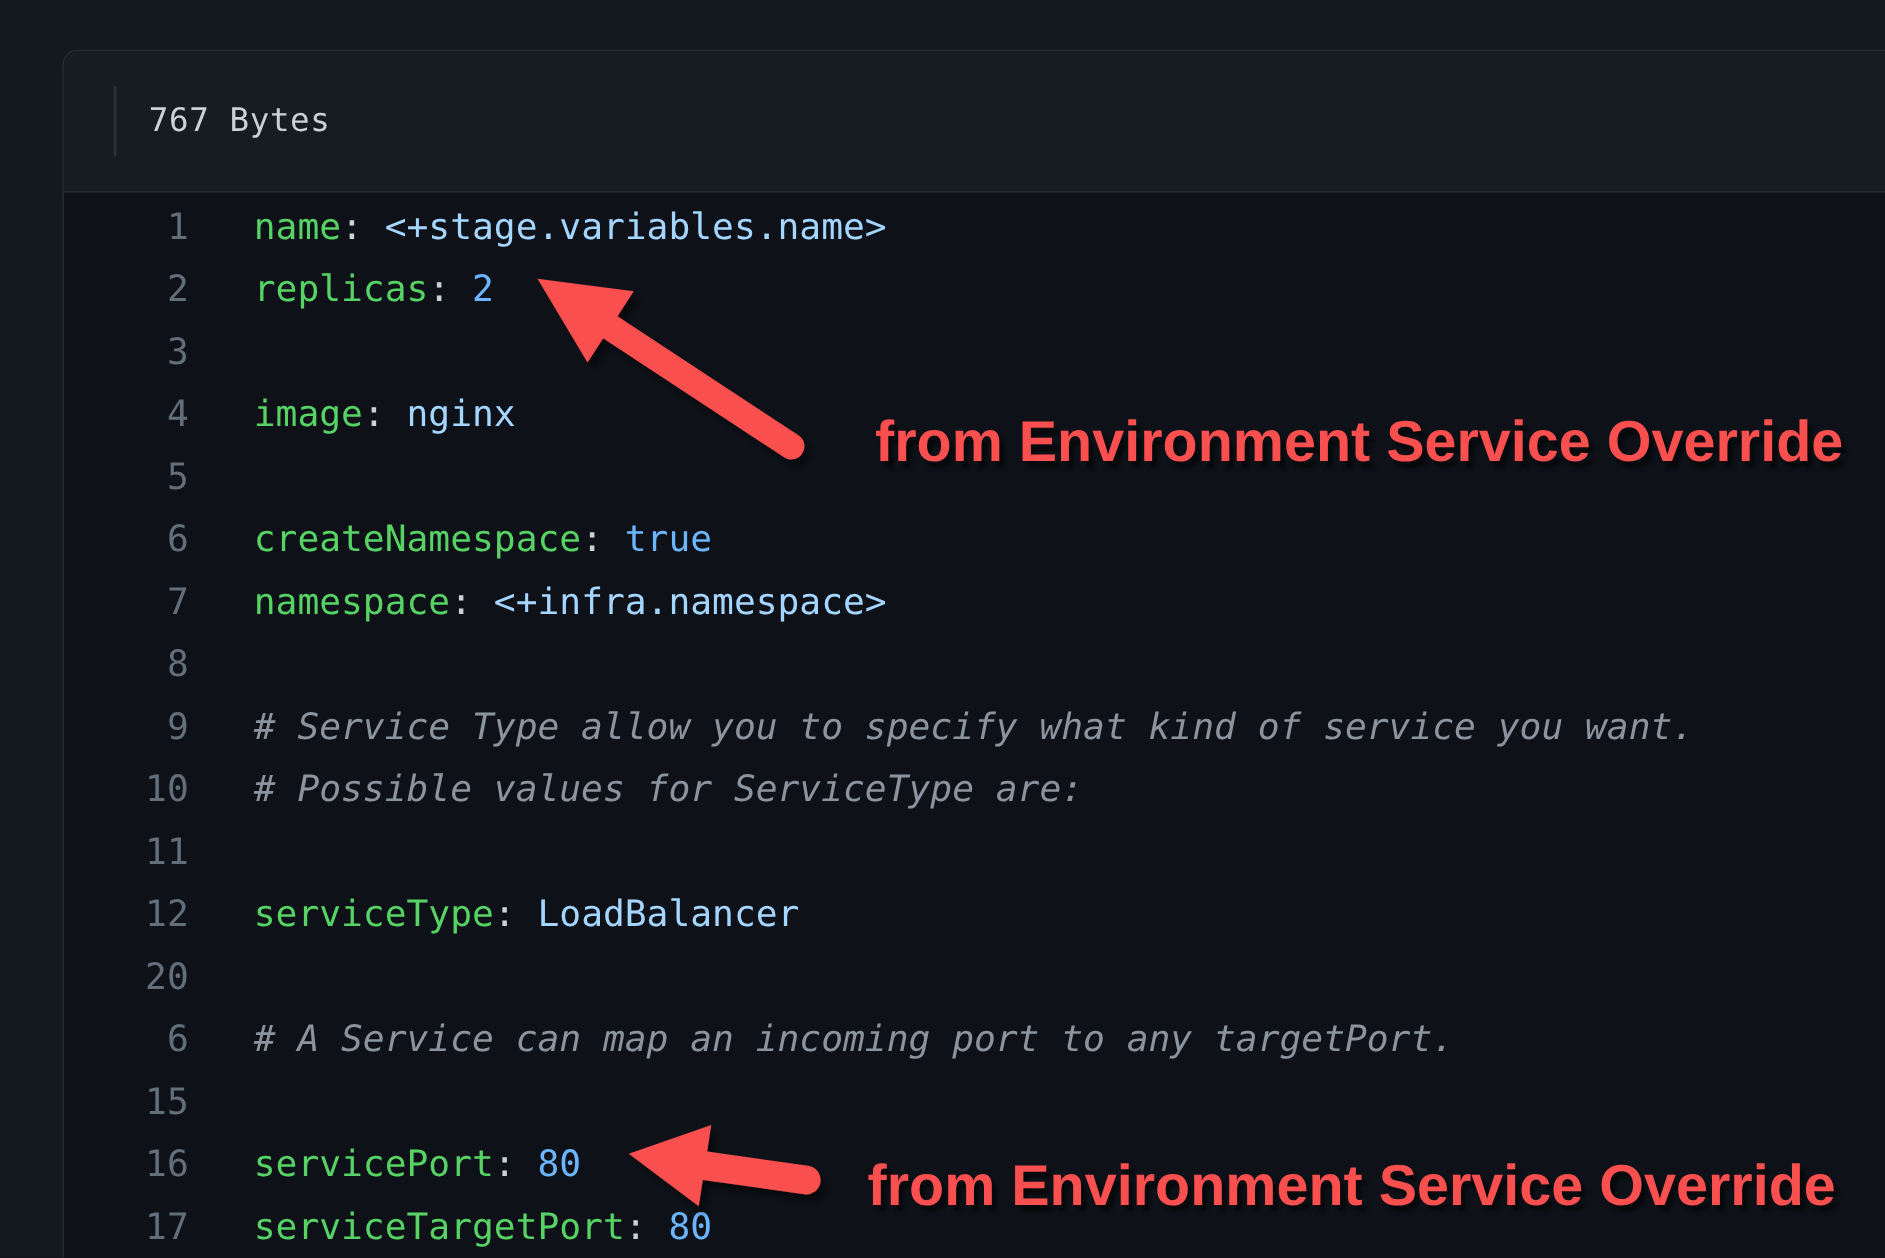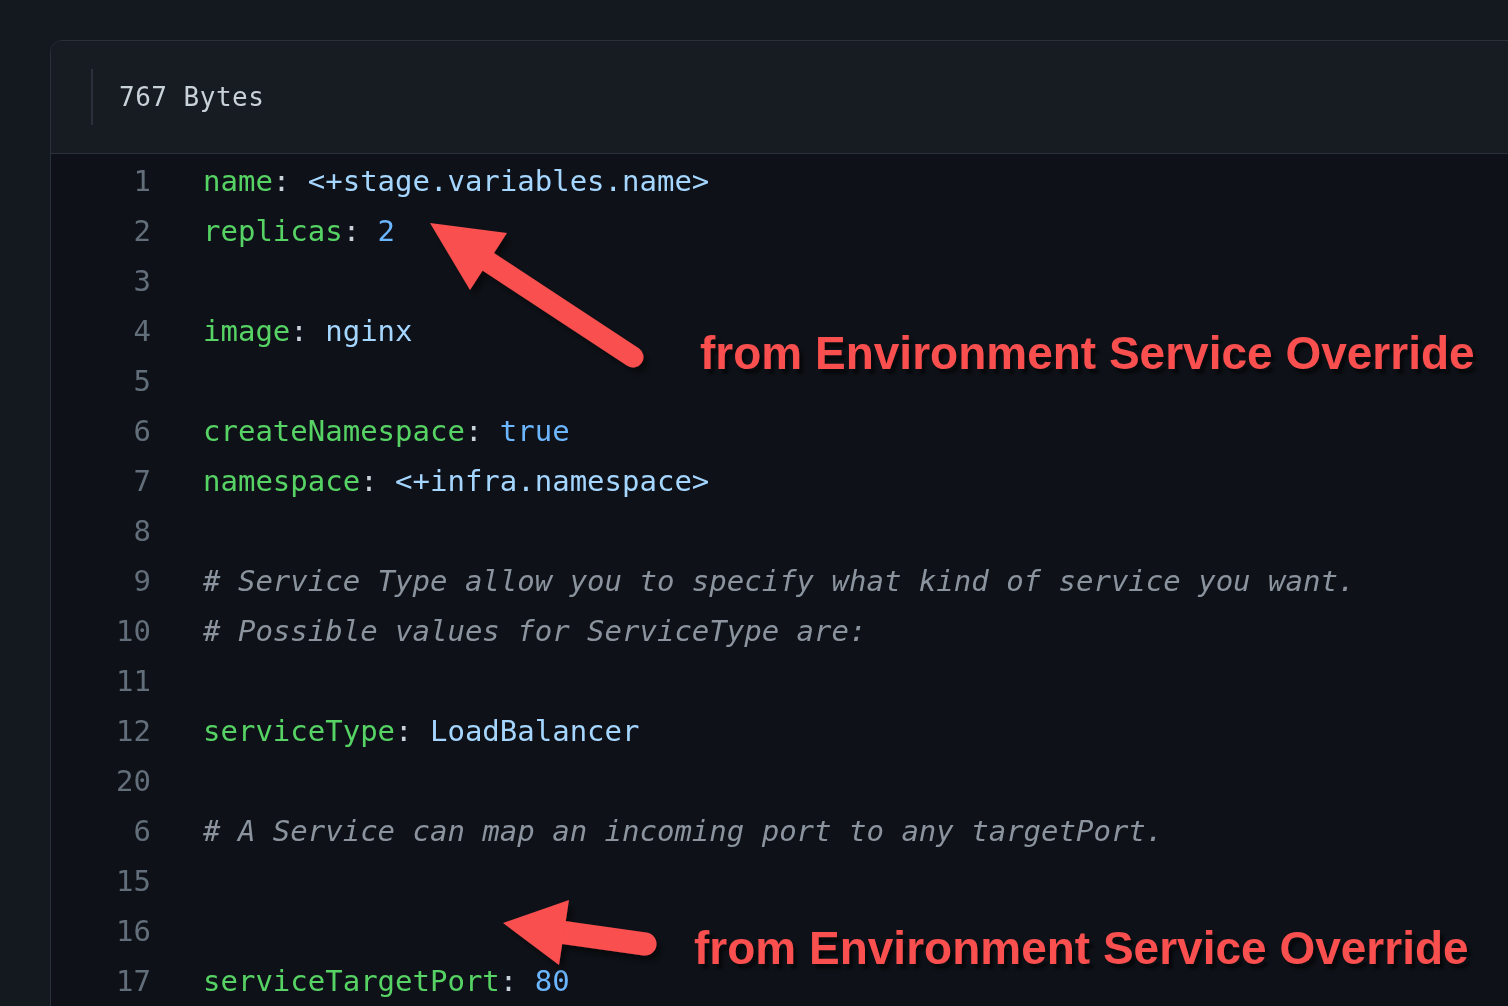--- a/index.html
+++ b/index.html
@@ -162,20 +162,21 @@
     <span class="gutter">6</span>
     <span class="code-text"><span class="tok-comment"># A Service can map an incoming port to any targetPort.</span></span>
   </div>
 
   <div class="code-row">
     <span class="gutter">15</span>
   </div>
 
   <div class="code-row">
     <span class="gutter">16</span>
+    <span class="code-text"><span class="tok-key">servicePort</span><span class="tok-punc">: </span><span class="tok-const">80</span></span>
   </div>
 
   <div class="code-row">
     <span class="gutter">17</span>
     <span class="code-text"><span class="tok-key">serviceTargetPort</span><span class="tok-punc">: </span><span class="tok-const">80</span></span>
   </div>
 </div>
   </div>
 </div>
 

